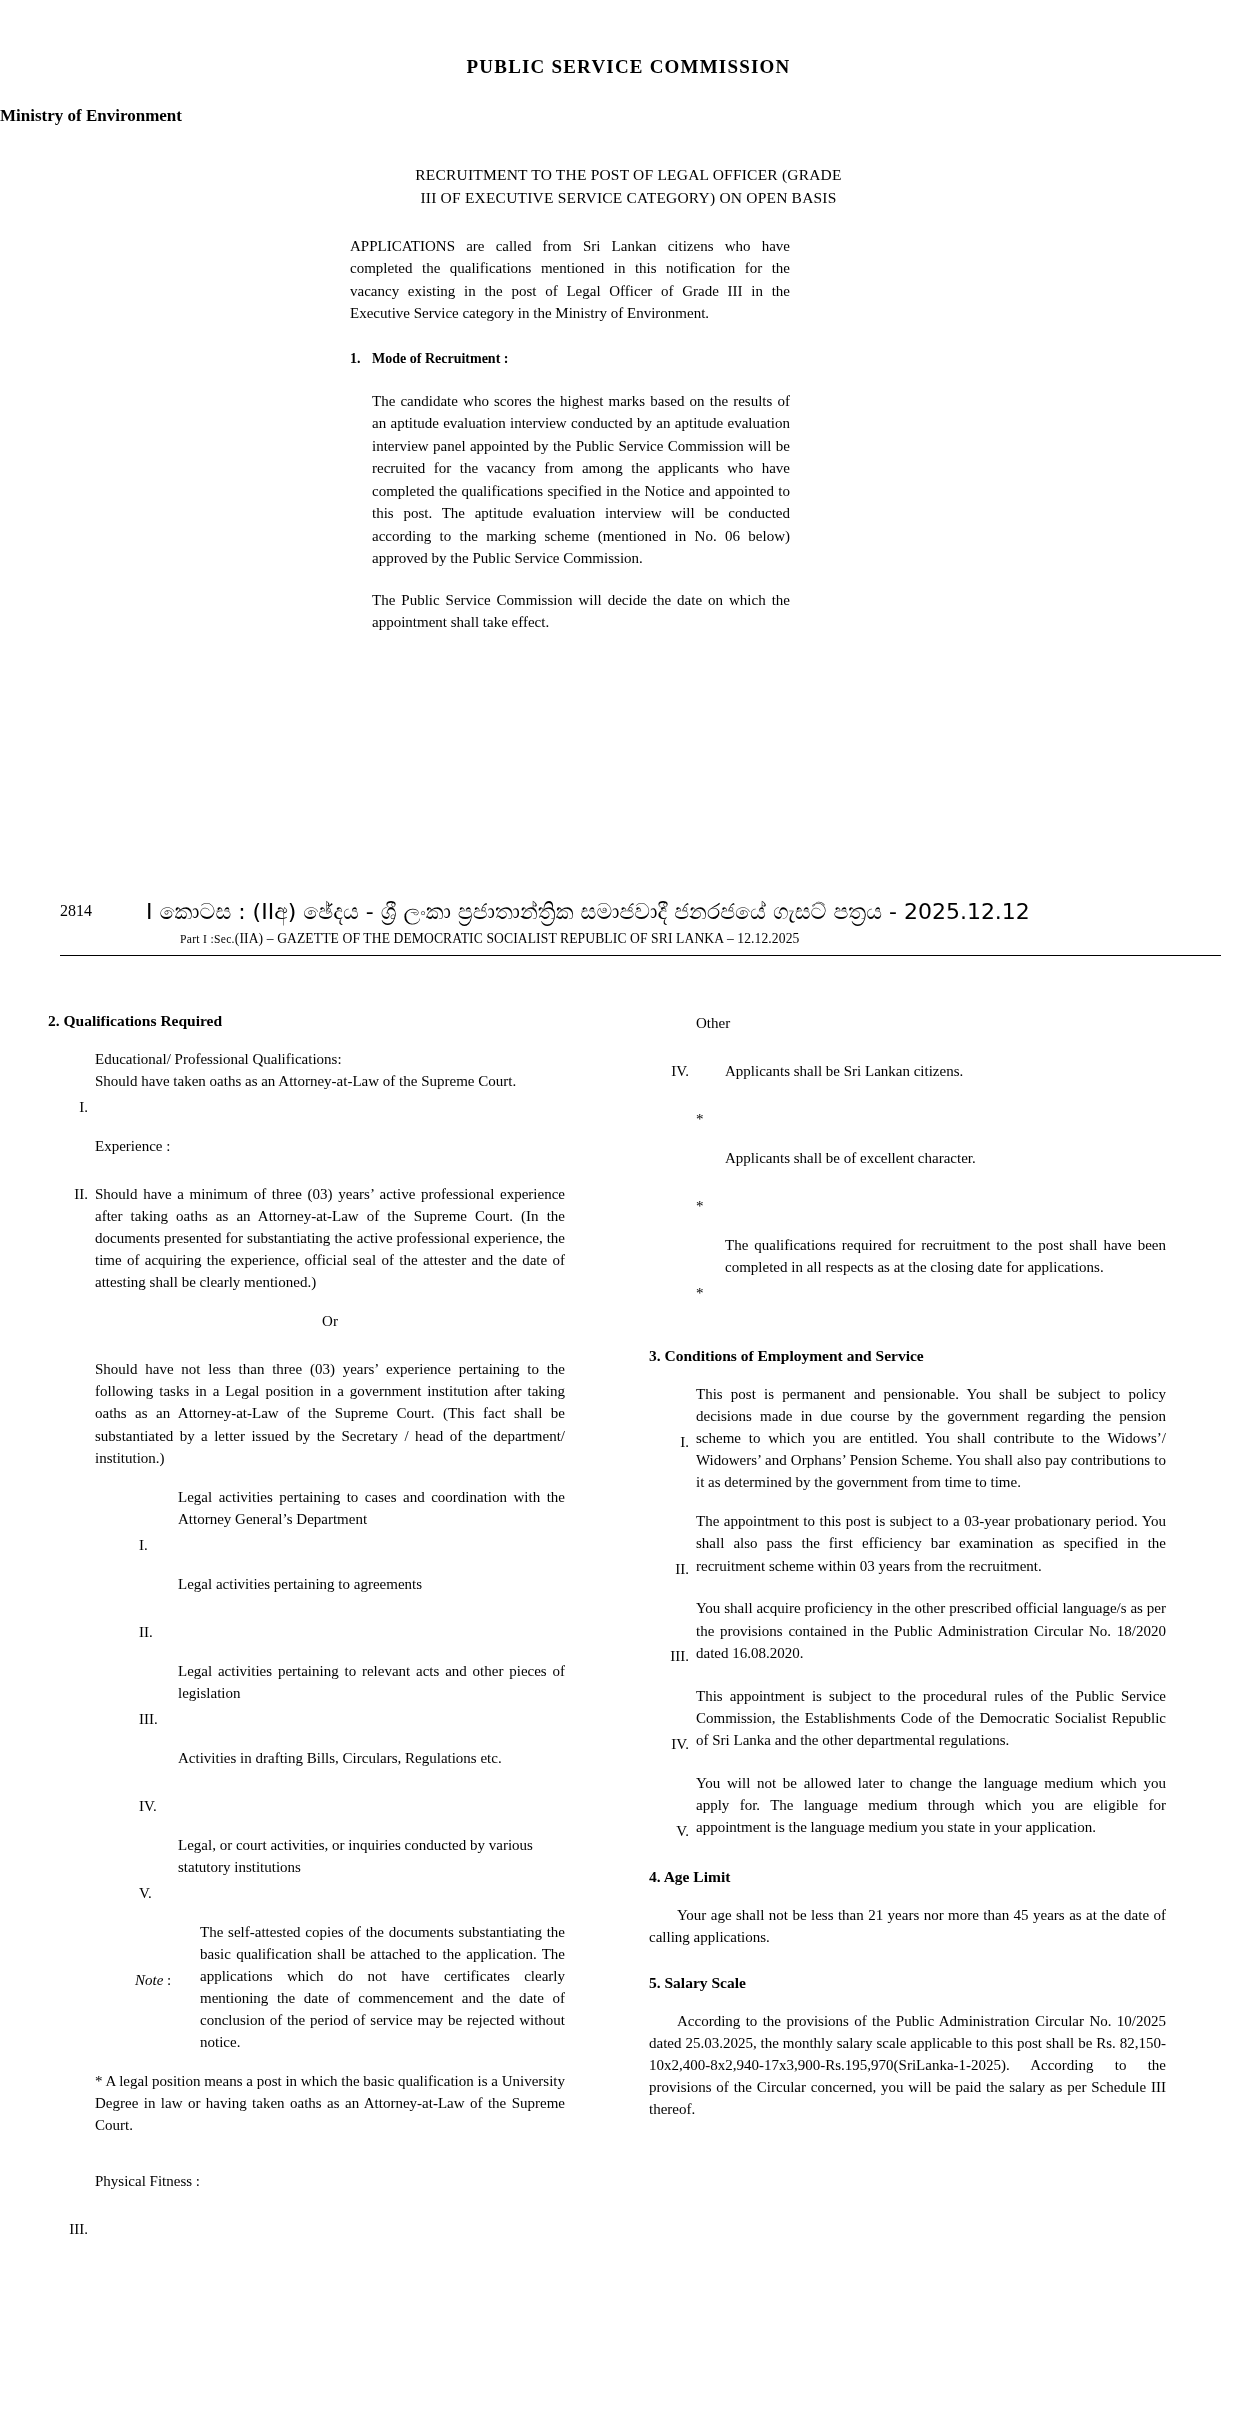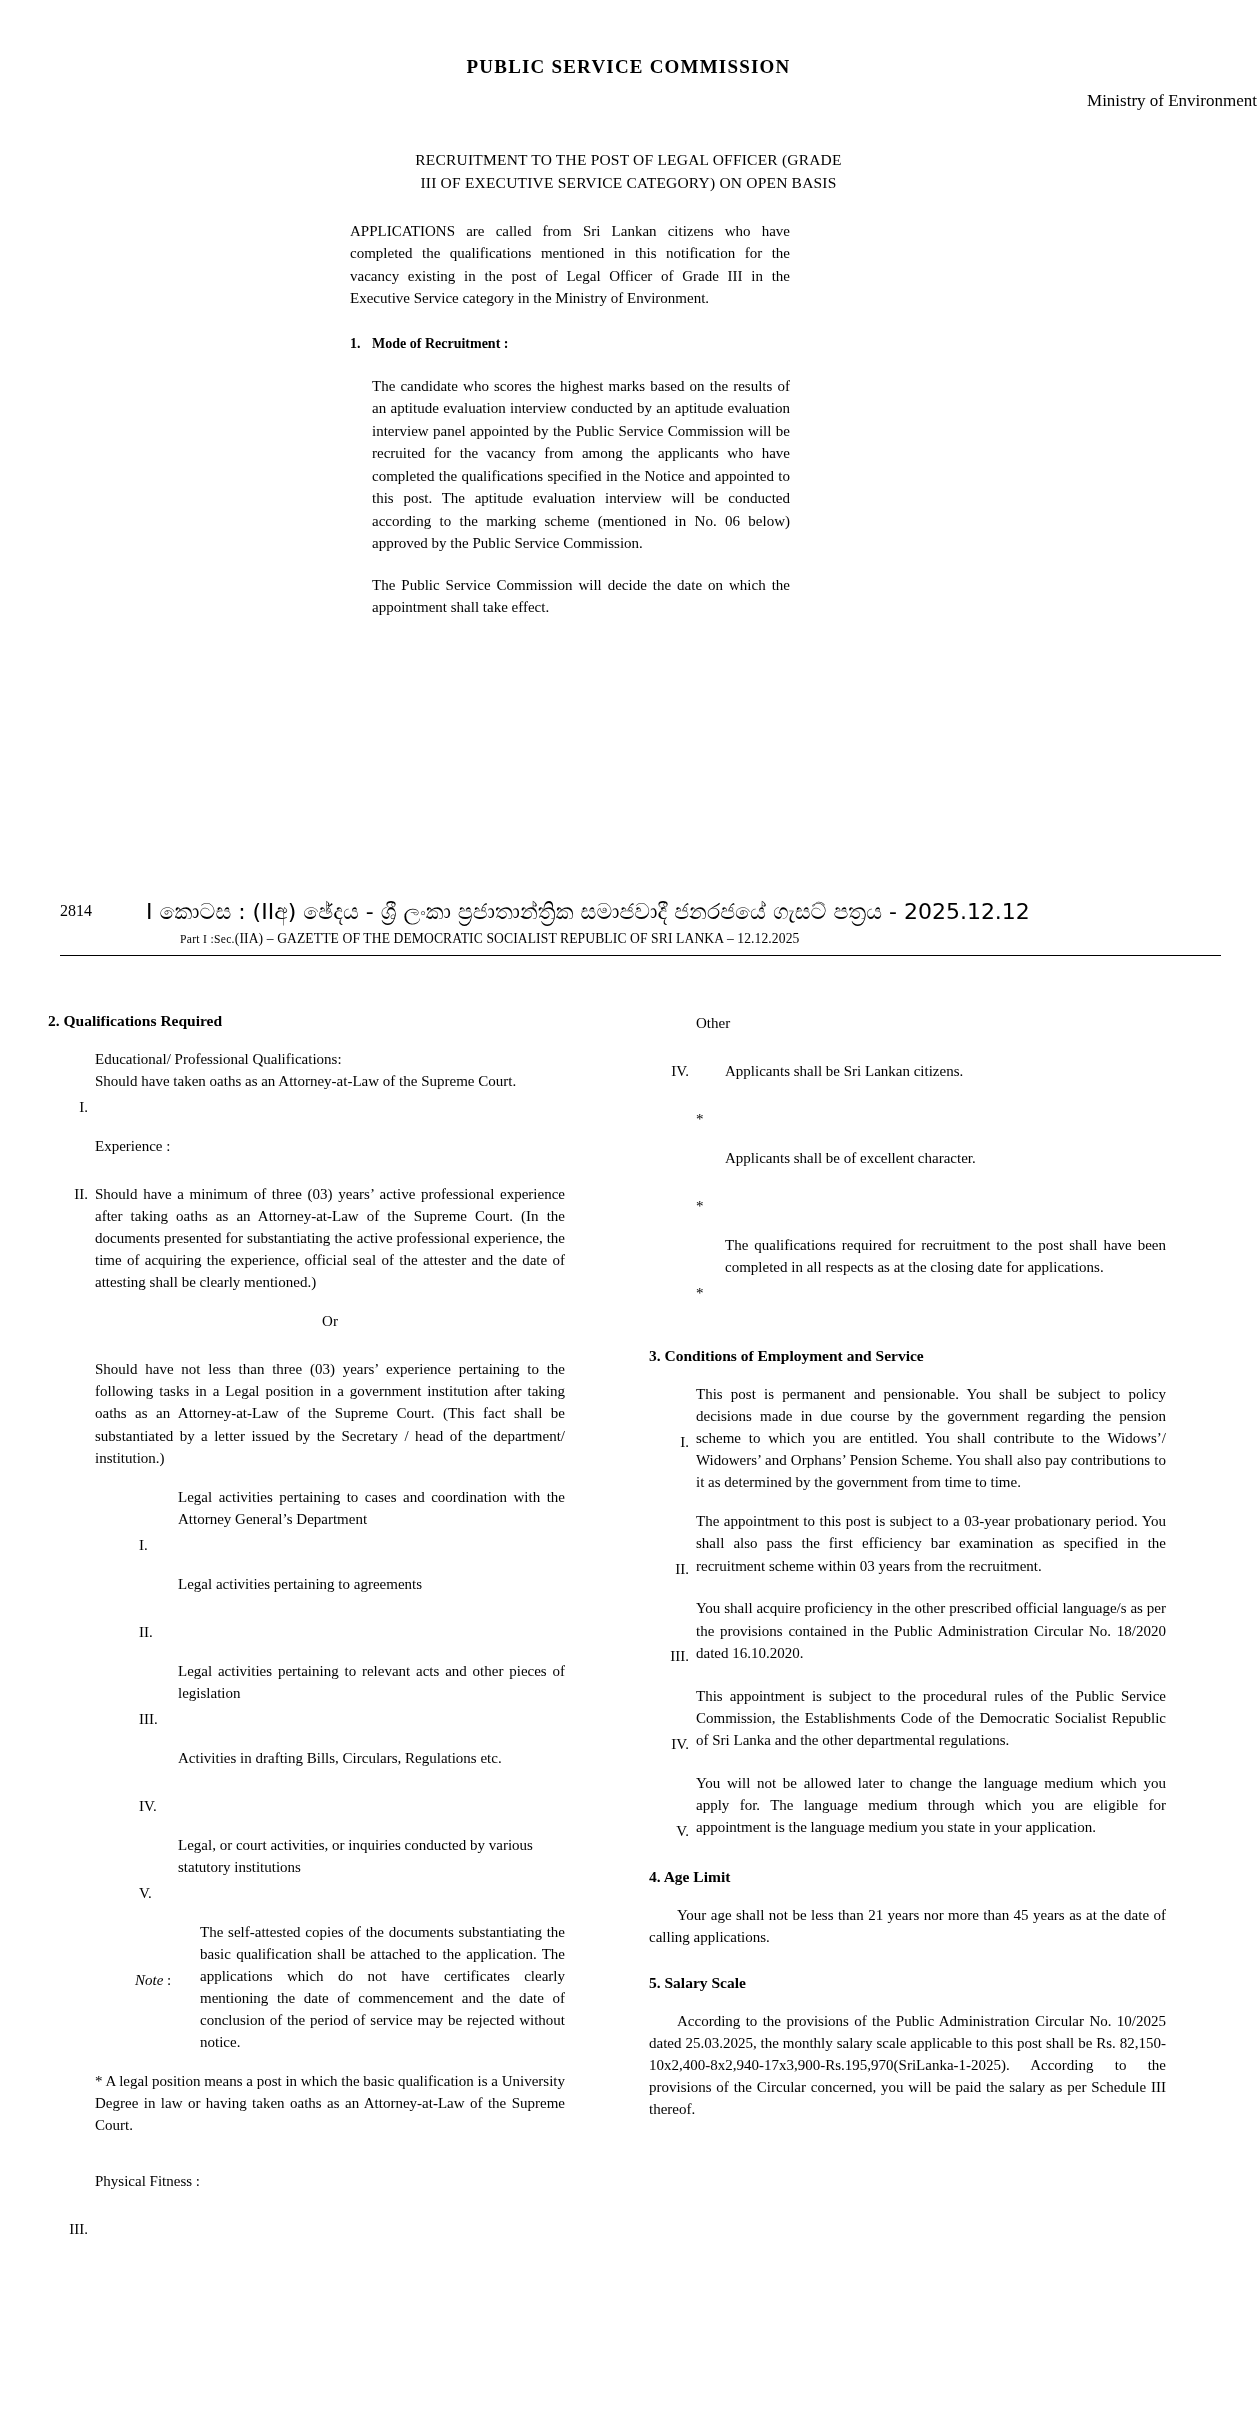--- a/index.html
+++ b/index.html
@@ -29,24 +29,24 @@
 
   .title-main {
     text-align: center;
     font-weight: bold;
     font-size: 19px;
     letter-spacing: 1.2px;
     line-height: 1.2;
   }
 
   .title-sub {
-    text-align: right;
-    font-weight: normal;
+    text-align: left;
+    font-weight: bold;
     font-size: 17px;
-    margin-top: 12px;
+    margin-top: 27px;
   }
 
   .title-post {
     width: 430px;
     margin: 37px auto 0 auto;
     text-align: center;
     font-size: 15.5px;
     line-height: 1.52;
     letter-spacing: 0.2px;
   }
@@ -333,21 +333,21 @@
       <div class="row">
         <div class="mk mk-w40">I.</div>
         <div class="bd">This post is permanent and pensionable. You shall be subject to policy decisions made in due course by the government regarding the pension scheme to which you are entitled. You shall contribute to the Widows’/ Widowers’ and Orphans’ Pension Scheme. You shall also pay contributions to it as determined by the government from time to time.</div>
       </div>
       <div class="row">
         <div class="mk mk-w40">II.</div>
         <div class="bd">The appointment to this post is subject to a 03-year probationary period. You shall also pass the first efficiency bar examination as specified in the recruitment scheme within 03 years from the recruitment.</div>
       </div>
       <div class="row">
         <div class="mk mk-w40">III.</div>
-        <div class="bd">You shall acquire proficiency in the other prescribed official language/s as per the provisions contained in the Public Administration Circular No. 18/2020 dated 16.10.2020.</div>
+        <div class="bd">You shall acquire proficiency in the other prescribed official language/s as per the provisions contained in the Public Administration Circular No. 18/2020 dated 16.08.2020.</div>
       </div>
       <div class="row">
         <div class="mk mk-w40">IV.</div>
         <div class="bd">This appointment is subject to the procedural rules of the Public Service Commission, the Establishments Code of the Democratic Socialist Republic of Sri Lanka and the other departmental regulations.</div>
       </div>
       <div class="row">
         <div class="mk mk-w40">V.</div>
         <div class="bd">You will not be allowed later to change the language medium which you apply for. The language medium through which you are eligible for appointment is the language medium you state in your application.</div>
       </div>
 

